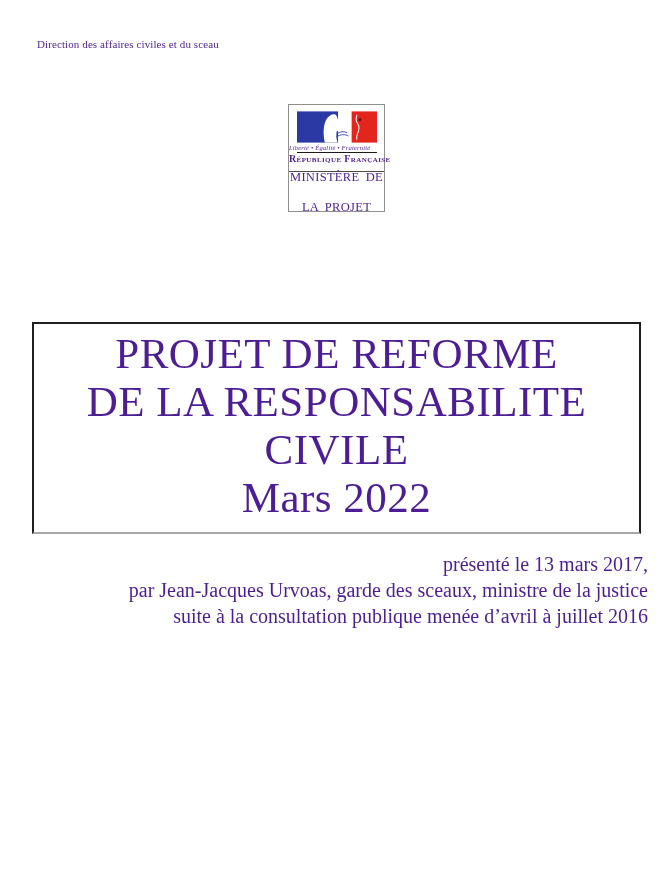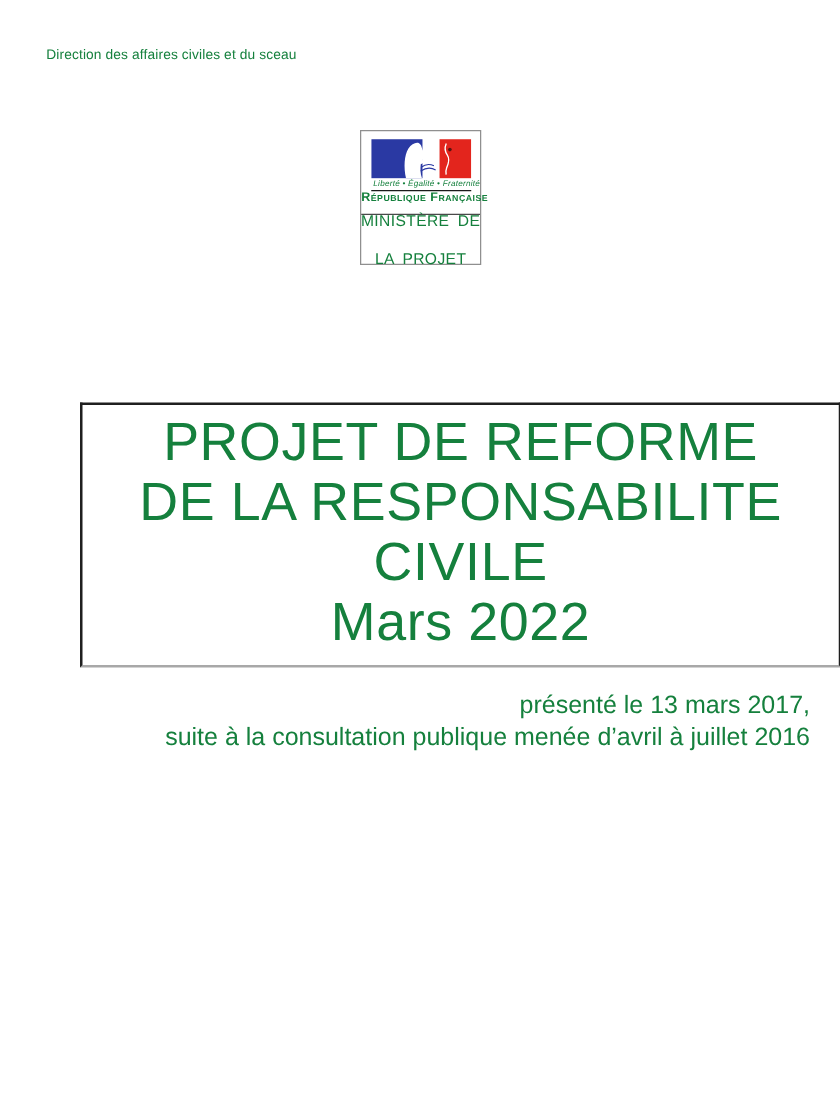--- a/index.html
+++ b/index.html
@@ -1,22 +1,22 @@
 <!DOCTYPE html>
 <html><head>
 <meta charset="utf-8">
 <style>
   html, body { margin: 0; padding: 0; background: #ffffff; }
   .page {
     position: relative;
     width: 672px;
     height: 874px;
     background: #ffffff;
-    font-family: Liberation Sans, sans-serif;
-    color: #15803d;
+    font-family: Liberation Serif, serif;
+    color: #4c1d95;
     overflow: hidden;
   }
 
   
   .dept-label {
     position: absolute;
     left: 37px;
     top: 38px;
     font-size: 11px;
     letter-spacing: 0.1px;
@@ -26,21 +26,21 @@
   
   .logo-box {
     position: absolute;
     left: 288px;
     top: 104px;
     width: 97px;
     height: 108px;
     box-sizing: border-box;
     border: 1px solid #8f8f8f;
     background: #ffffff;
-    text-align: right;
+    text-align: left;
   }
   .flag-wrap { margin: 6px auto 0 auto; width: 80px; height: 32px; }
   .flag-wrap svg { display: block; }
   .logo-motto {
     margin-top: 1px;
     font-size: 6.5px;
     font-style: italic;
     letter-spacing: 0.2px;
     white-space: nowrap;
     line-height: 7px;
@@ -78,21 +78,20 @@
     position: absolute;
     left: 32px;
     top: 322px;
     width: 609px;
     height: 212px;
     box-sizing: border-box;
     border: 2px solid #1f1f1f;
     border-bottom-color: #a8a8a8;
     padding-top: 6px;
     text-align: center;
-    margin-left: 32px;
   }
   .title-line {
     font-size: 43px;
     line-height: 48px;
     letter-spacing: 0.5px;
     white-space: nowrap;
   }
 
   
   .presentation {
@@ -146,16 +145,17 @@
 
   <div class="title-box">
     <div class="title-line">PROJET DE REFORME</div>
     <div class="title-line">DE LA RESPONSABILITE</div>
     <div class="title-line">CIVILE</div>
     <div class="title-line">Mars 2022</div>
   </div>
 
   <div class="presentation">
     <div class="presentation-line">présenté le 13 mars 2017,</div>
+    <div class="presentation-line">par Jean-Jacques Urvoas, garde des sceaux, ministre de la justice</div>
     <div class="presentation-line">suite à la consultation publique menée d’avril à juillet 2016</div>
   </div>
 
 </div>
 
 </body></html>

